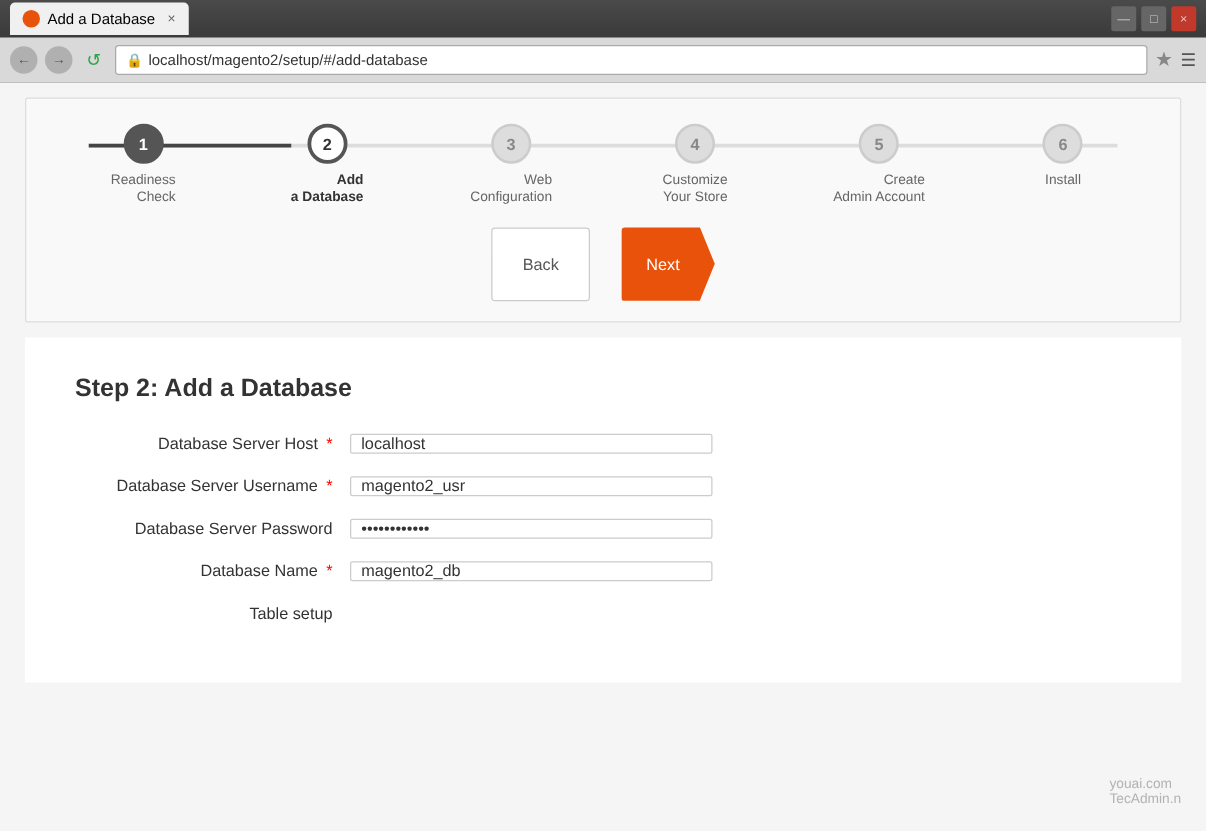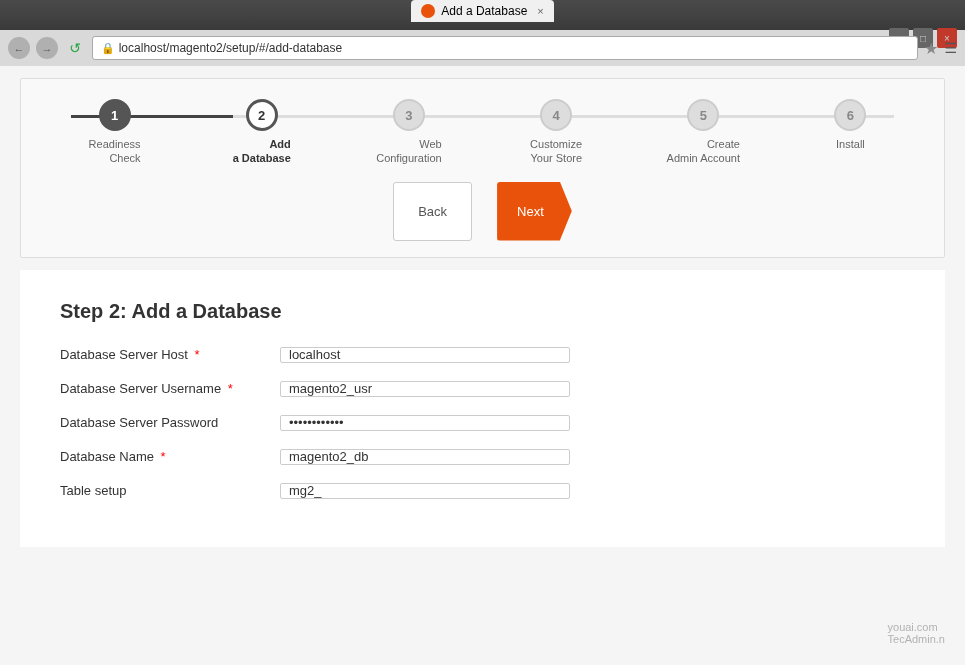--- a/index.html
+++ b/index.html
@@ -13,21 +13,20 @@
     }
 
     
     .title-bar {
       background: linear-gradient(to bottom, #4a4a4a, #3a3a3a);
       height: 30px;
       display: flex;
       align-items: center;
       padding: 0 8px;
       gap: 6px;
-      flex-direction: column;
     }
     .tab {
       background: #f0f0f0;
       border-radius: 4px 4px 0 0;
       padding: 4px 10px;
       font-size: 12px;
       display: flex;
       align-items: center;
       gap: 6px;
       height: 26px;
@@ -259,20 +258,21 @@
       font-weight: bold;
       margin-bottom: 24px;
     }
     .form-row {
       display: flex;
       align-items: center;
       margin-bottom: 18px;
     }
     .form-label {
       width: 220px;
+      text-align: right;
       padding-right: 14px;
       font-size: 13px;
       color: #333;
       flex-shrink: 0;
     }
     .required-star {
       color: red;
       margin-left: 3px;
     }
     .form-input {
@@ -397,19 +397,18 @@
       <label class="form-label">
         Database Name <span class="required-star">*</span>
       </label>
       <input class="form-input" type="text" value="magento2_db" style="">
     </div>
 
     <div class="form-row">
       <label class="form-label">
         Table setup
       </label>
-      <input class="form-input" type="text" value="mg2_" style="">
     </div>
   </div>
 
 </div>
 
 <div class="watermark">youai.com<br>TecAdmin.n</div>
 
 </body></html>

